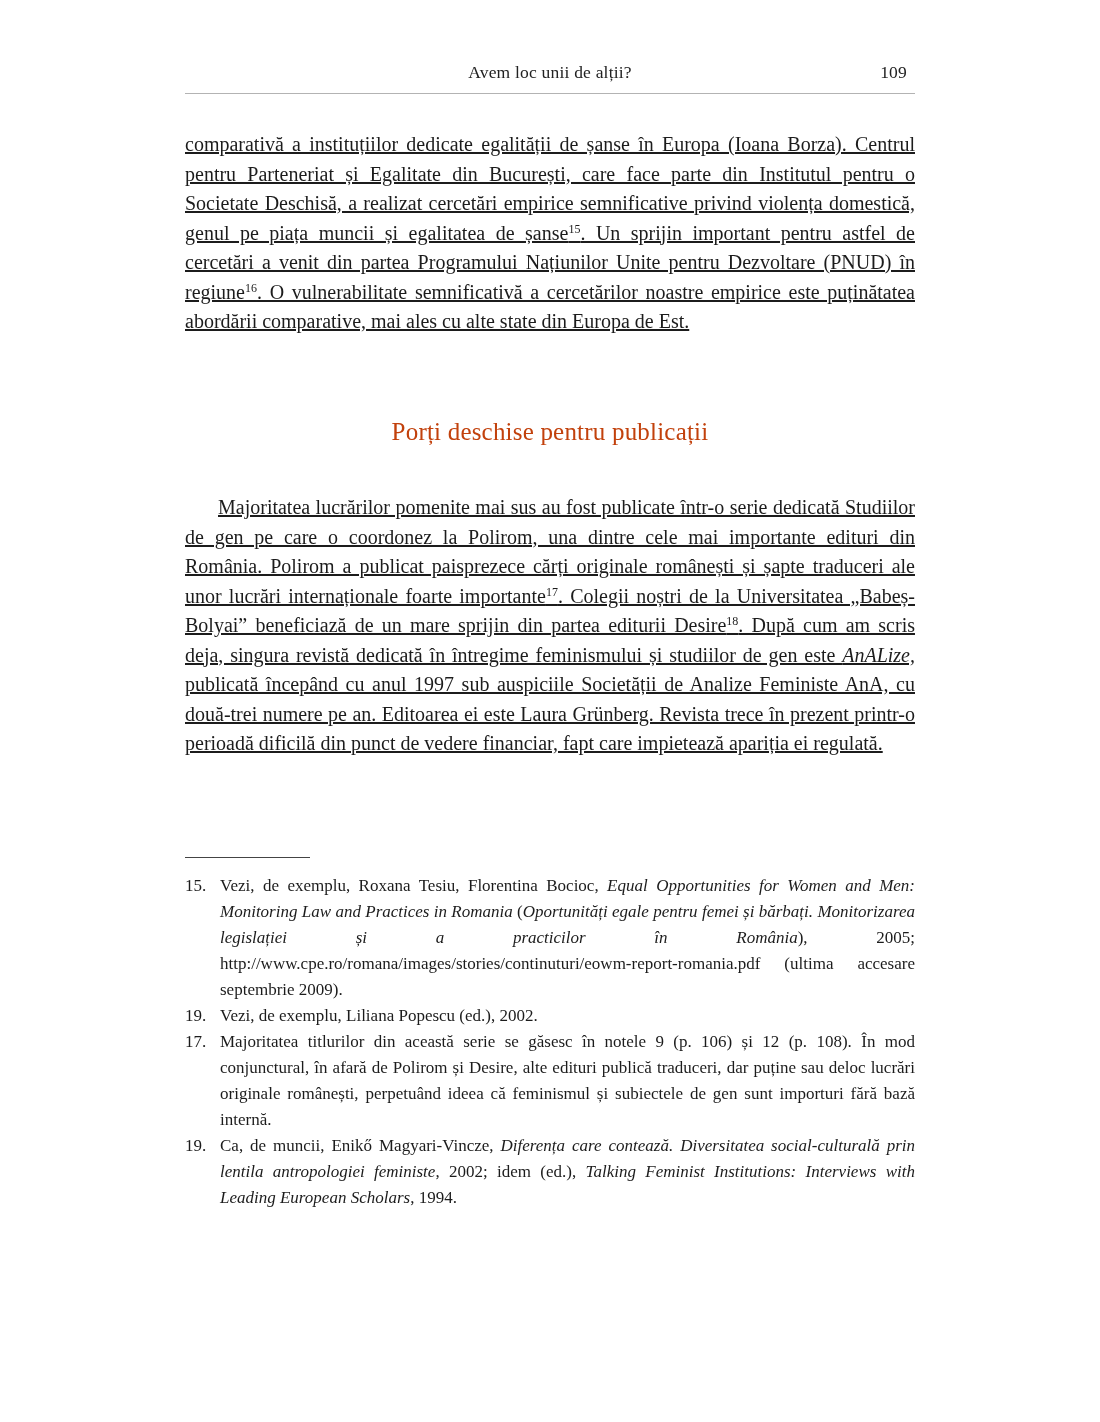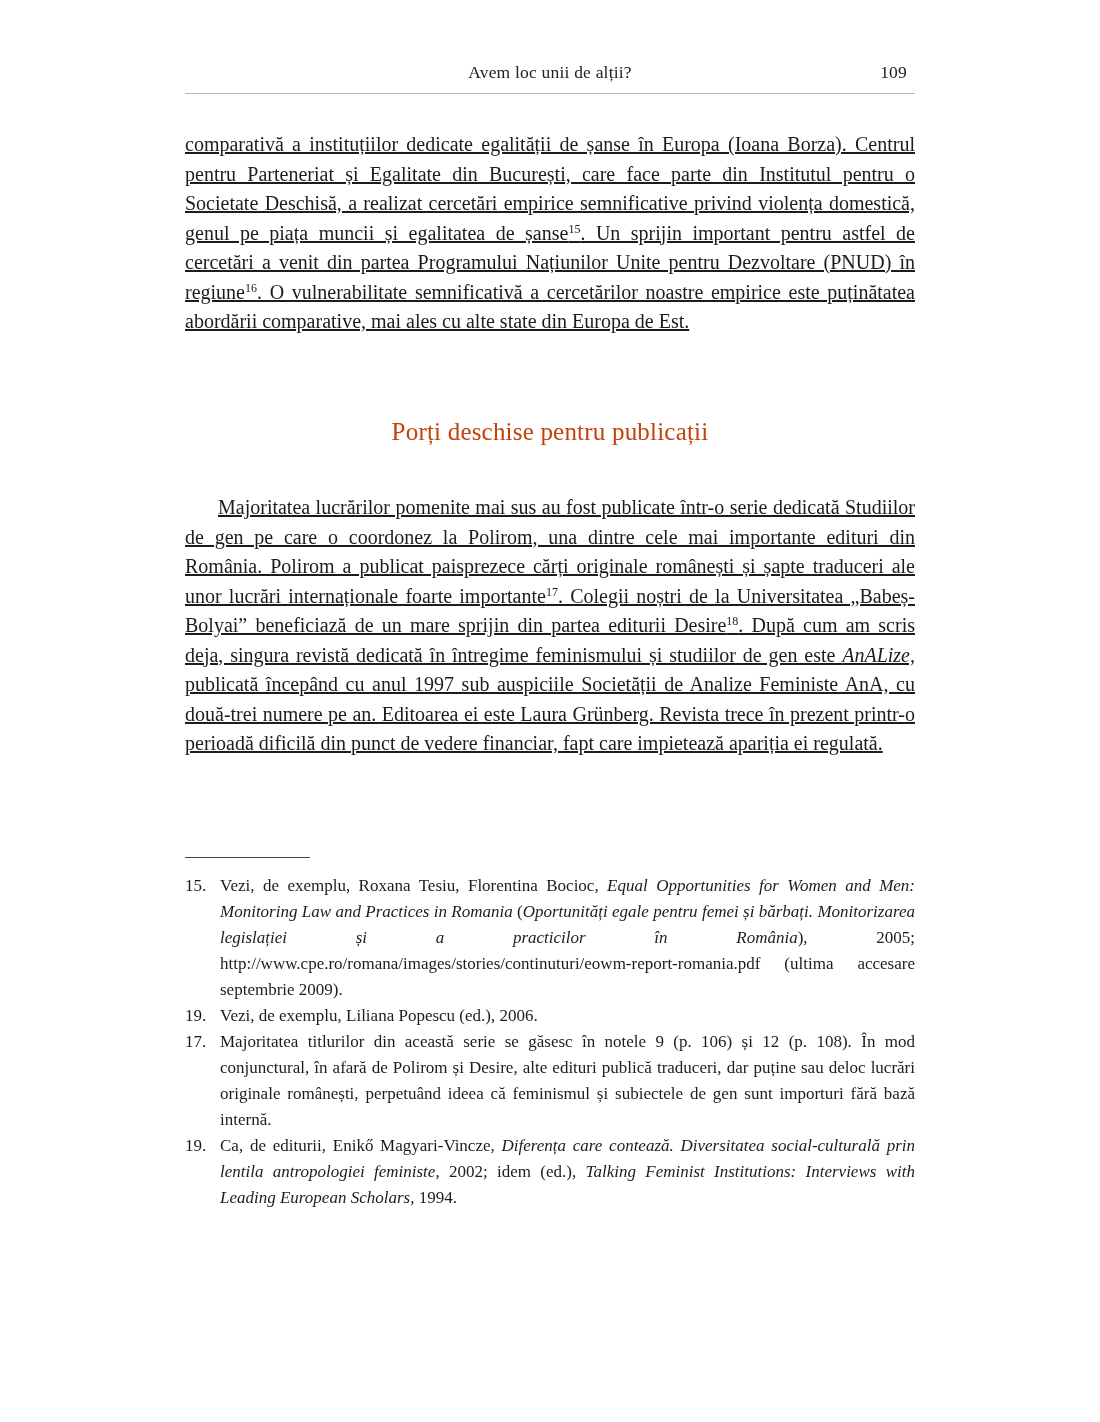--- a/index.html
+++ b/index.html
@@ -115,25 +115,25 @@
   </main>
 
   <footer class="footnotes">
     <div class="fn-rule"></div>
 
     <p class="footnote">
       <span class="fn-num">15.</span><span class="fn-text"><span>Vezi, de exemplu, Roxana Tesiu, Florentina Bocioc, </span><i>Equal Opportunities for Women and Men: Monitoring Law and Practices in Romania</i><span> (</span><i>Oportunități egale pentru femei și bărbați. Monitorizarea legislației și a practicilor în România</i><span>), 2005; http://www.cpe.ro/romana/images/stories/continuturi/eowm-report-romania.pdf (ultima accesare septembrie 2009).</span></span>
     </p>
 
     <p class="footnote">
-      <span class="fn-num">19.</span><span class="fn-text"><span>Vezi, de exemplu, Liliana Popescu (ed.), 2006.</span></span>
+      <span class="fn-num">19.</span><span class="fn-text"><span>Vezi, de exemplu, Liliana Popescu (ed.), 2002.</span></span>
     </p>
 
     <p class="footnote">
       <span class="fn-num">17.</span><span class="fn-text"><span>Majoritatea titlurilor din această serie se găsesc în notele 9 (p. 106) și 12 (p. 108). În mod conjunctural, în afară de Polirom și Desire, alte edituri publică traduceri, dar puține sau deloc lucrări originale românești, perpetuând ideea că feminismul și subiectele de gen sunt importuri fără bază internă.</span></span>
     </p>
 
     <p class="footnote">
-      <span class="fn-num">19.</span><span class="fn-text"><span>Ca, de editurii, Enikő Magyari-Vincze, </span><i>Diferența care contează. Diversitatea social-culturală prin lentila antropologiei feministe</i><span>, 2002; idem (ed.), </span><i>Talking Feminist Institutions: Interviews with Leading European Scholars</i><span>, 1994.</span></span>
+      <span class="fn-num">19.</span><span class="fn-text"><span>Ca, de muncii, Enikő Magyari-Vincze, </span><i>Diferența care contează. Diversitatea social-culturală prin lentila antropologiei feministe</i><span>, 2002; idem (ed.), </span><i>Talking Feminist Institutions: Interviews with Leading European Scholars</i><span>, 1994.</span></span>
     </p>
   </footer>
 
 </div>
 
 </body></html>

